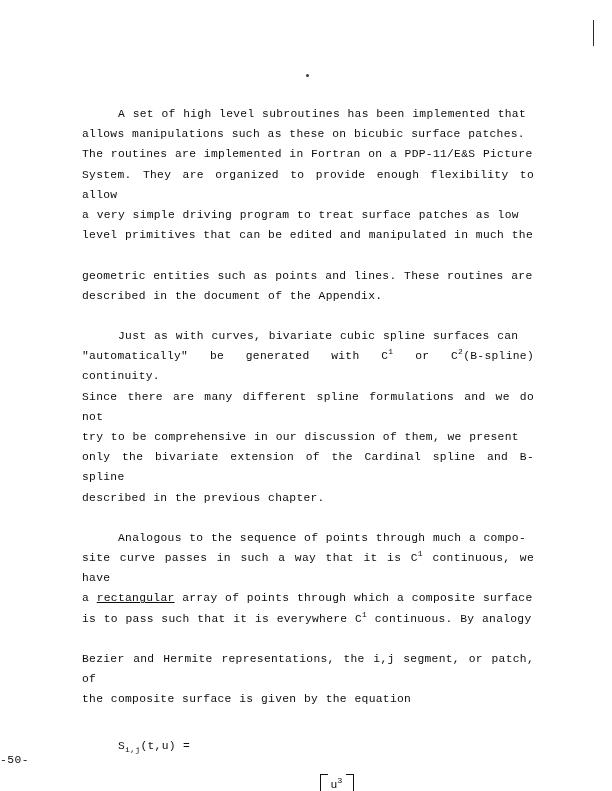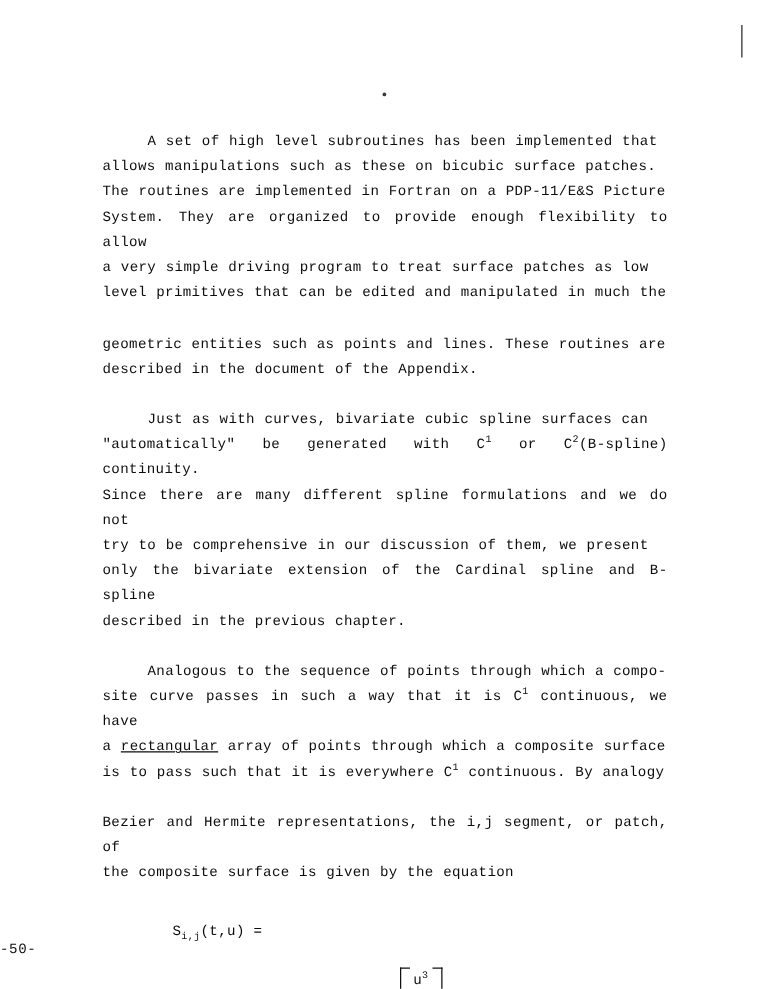--- a/index.html
+++ b/index.html
@@ -69,21 +69,21 @@
   .u { text-decoration: underline; }
 
   .equation {
     position: relative;
     margin: 26px 0 0 0;
     font-size: 11.3px;
     line-height: 20px;
     letter-spacing: 0.3px;
   }
   .eq-line1 {
-    margin-left: 56px;
+    margin-left: 36px;
   }
   .eq-line2 {
     margin-left: 40px;
     margin-top: 18px;
     display: flex;
     align-items: flex-start;
   }
   .eq-terms {
     white-space: pre;
     padding-top: 22px;
@@ -159,21 +159,21 @@
     <p class="para">
       <span class="ind"></span><span>Just as with curves, bivariate  cubic  spline  surfaces  can</span><br>
       <span>"automatically" be generated with C</span><sup>1</sup><span> or C</span><sup>2</sup><span>(B-spline)  continuity.</span><br>
       <span>Since there are many different spline formulations and we do  not</span><br>
       <span>try  to  be comprehensive in our discussion of them, we present</span><br>
       <span>only the bivariate extension of the Cardinal spline and  B-spline</span><br>
       <span>described in the previous chapter.</span>
     </p>
 
     <p class="para">
-      <span class="ind"></span><span>Analogous to the sequence of points through which  a  compo-</span><br>
+      <span class="ind"></span><span>Analogous to the sequence of points through much  a  compo-</span><br>
       <span>site curve passes in such a way that it is C</span><sup>1</sup><span> continuous, we have</span><br>
       <span>a </span><span class="u">rectangular</span><span> array of points through which a  composite  surface</span><br>
       <span>is  to  pass such that it is everywhere C</span><sup>1</sup><span> continuous. By analogy</span><br>
       <br>
       <span>Bezier and Hermite representations, the i,j segment, or patch, of</span><br>
       <span>the composite surface is given by the equation</span>
     </p>
 
     <div class="equation">
       <div class="eq-line1">

